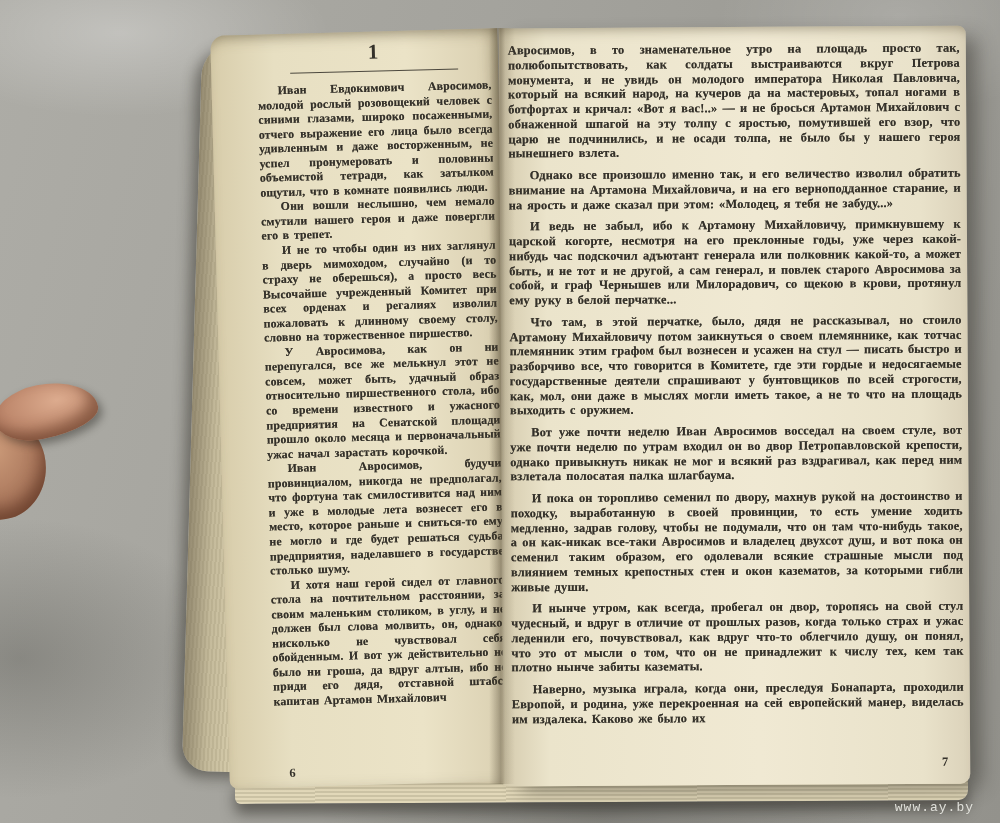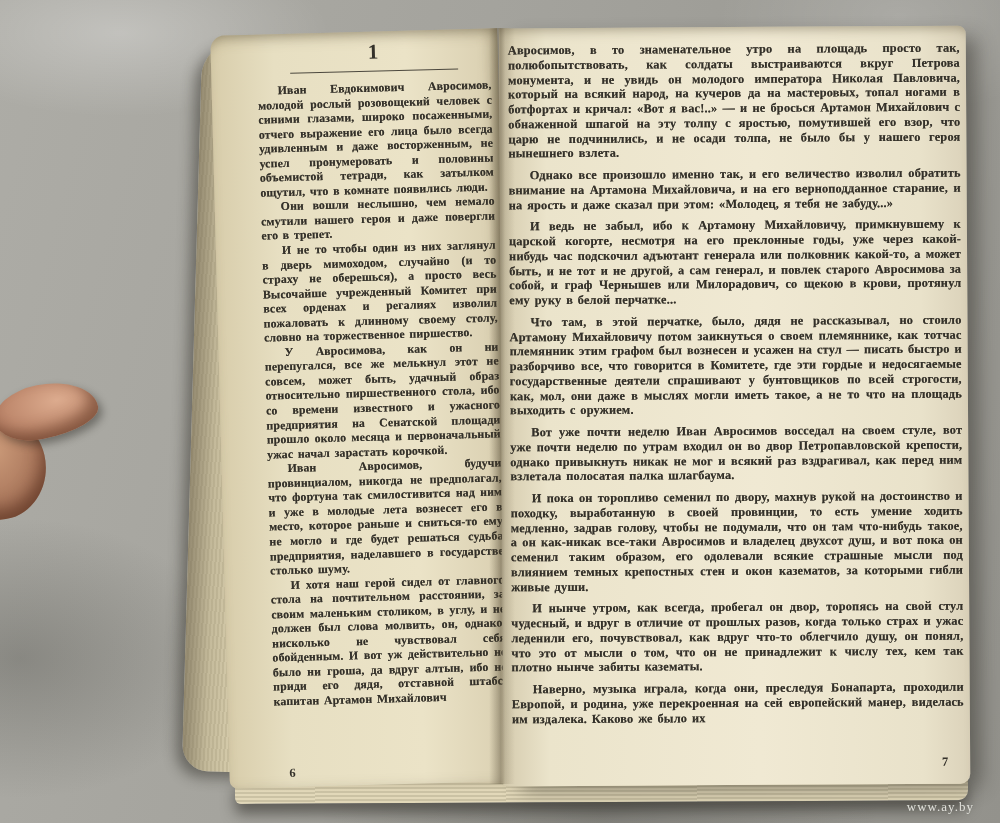--- a/index.html
+++ b/index.html
@@ -89,21 +89,21 @@
   }
   .palm{
     position:absolute;left:-26px;top:44px;width:86px;height:104px;
     background:radial-gradient(ellipse at 40% 35%, #c99877 0%, #a9765b 60%, #85543f 100%);
     border-radius:42% 58% 52% 48% / 46% 52% 48% 54%;
     transform:rotate(8deg);
     box-shadow:inset -6px -10px 16px rgba(80,42,26,.55);
   }
   .watermark{
     position:absolute;right:26px;bottom:8px;
-    font-family:Liberation Serif, serif;font-size:13px;letter-spacing:1px;
+    font-family:Liberation Mono, monospace;font-size:13px;letter-spacing:1px;
     color:rgba(245,244,238,.85);text-shadow:0 0 1px rgba(110,110,104,.7);
   }
 </style>
 </head>
 <body>
 
 <div class="scene">
 
   <div class="book-shadow"></div>
 

